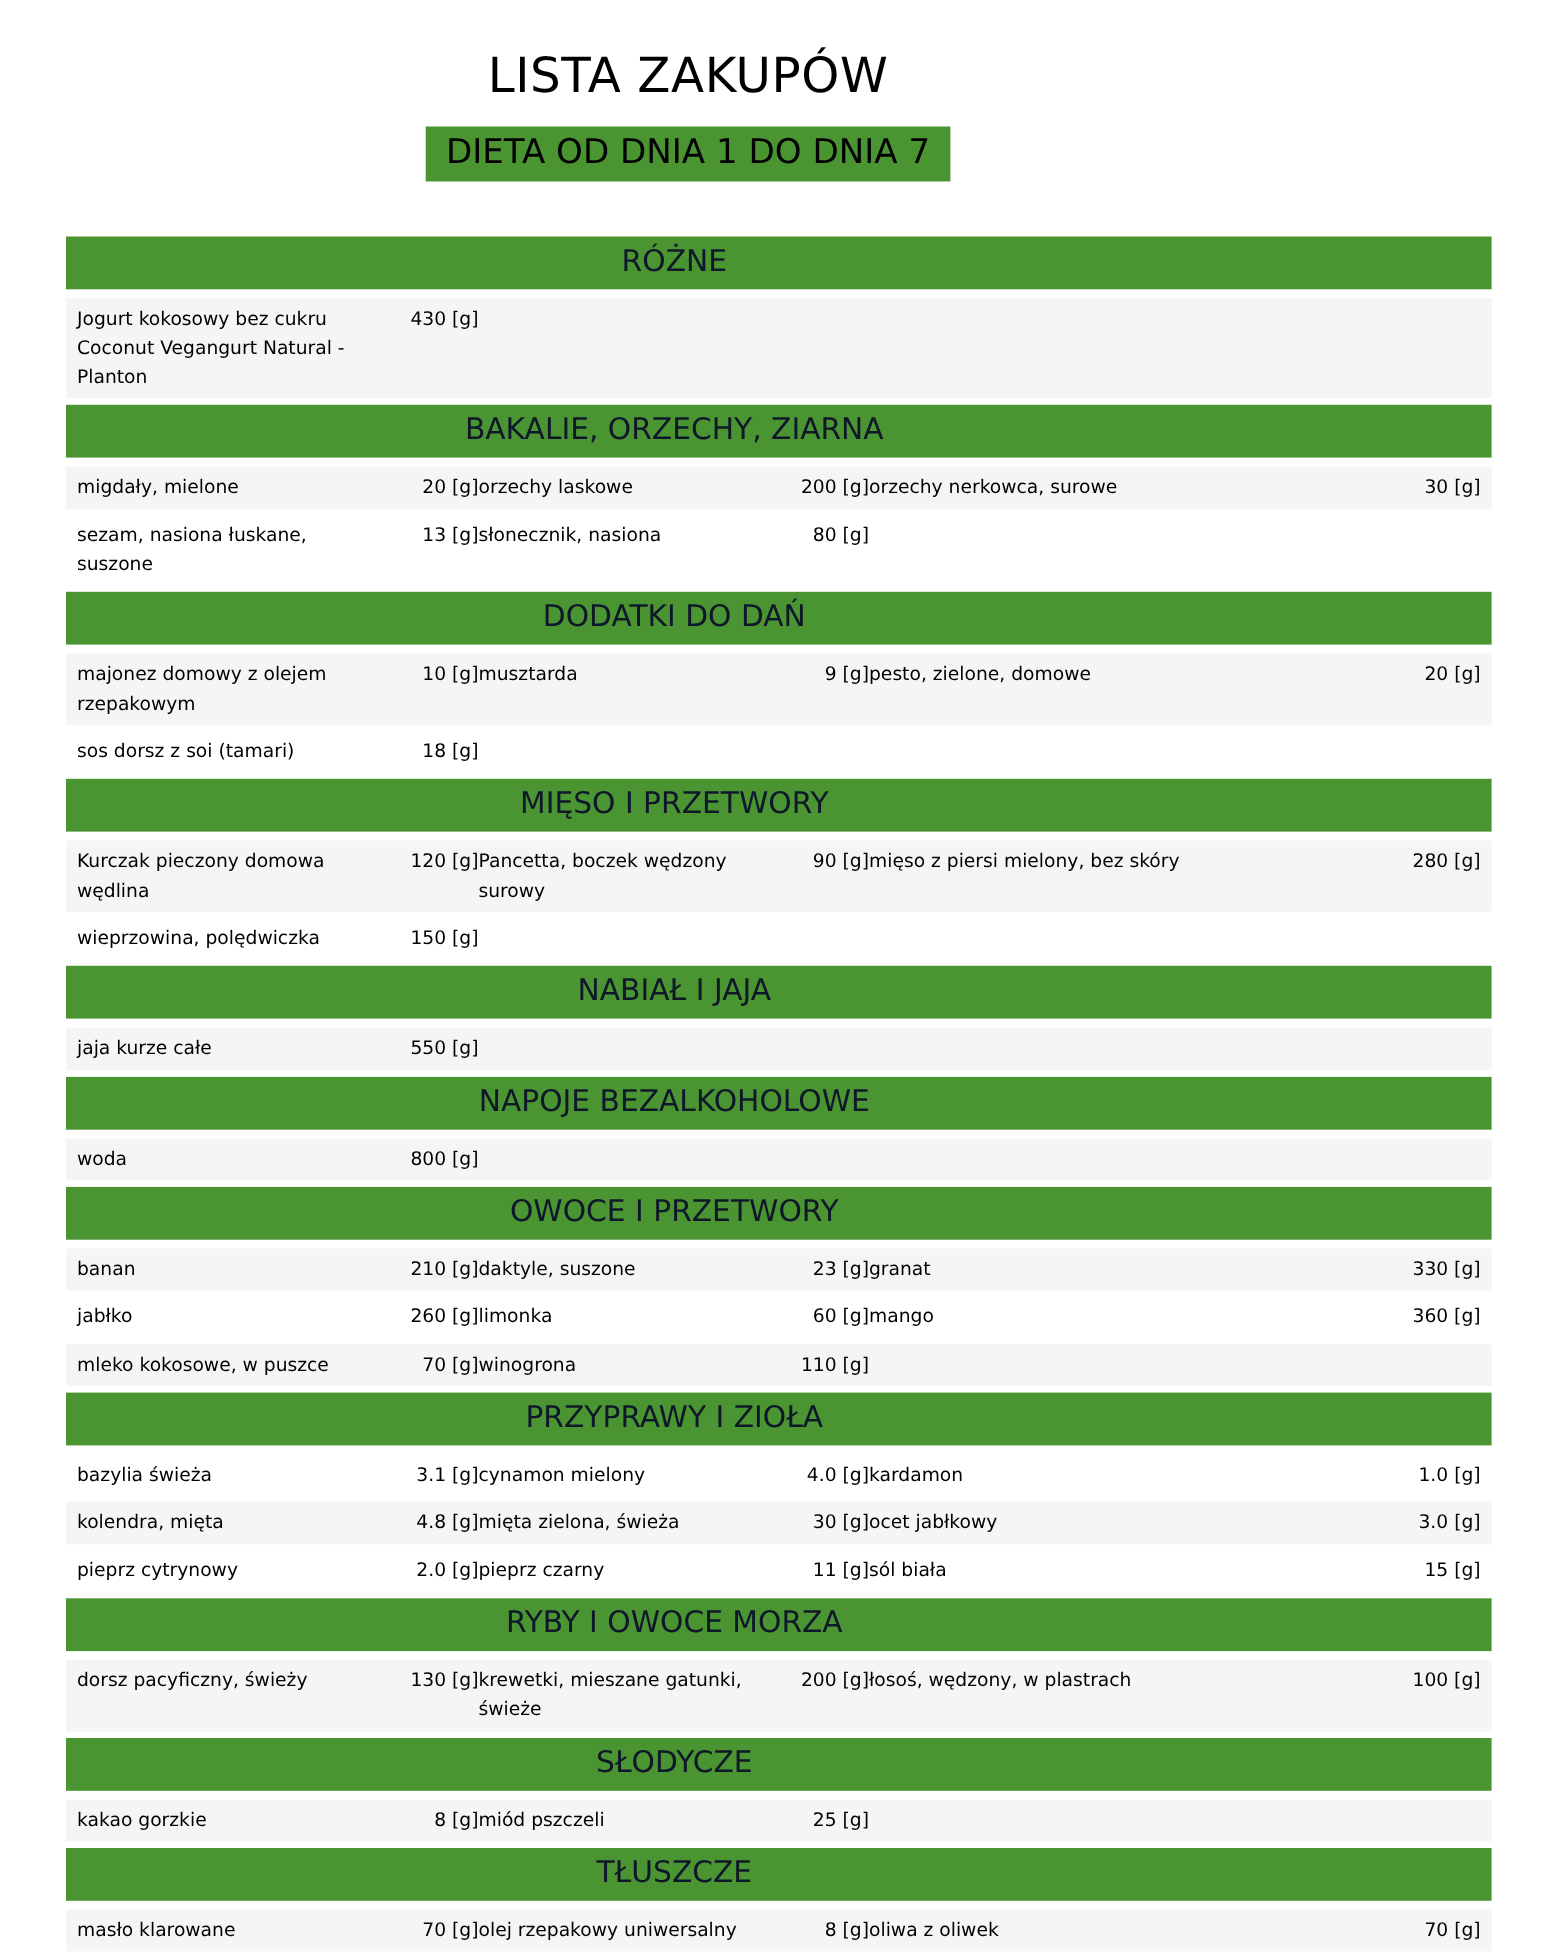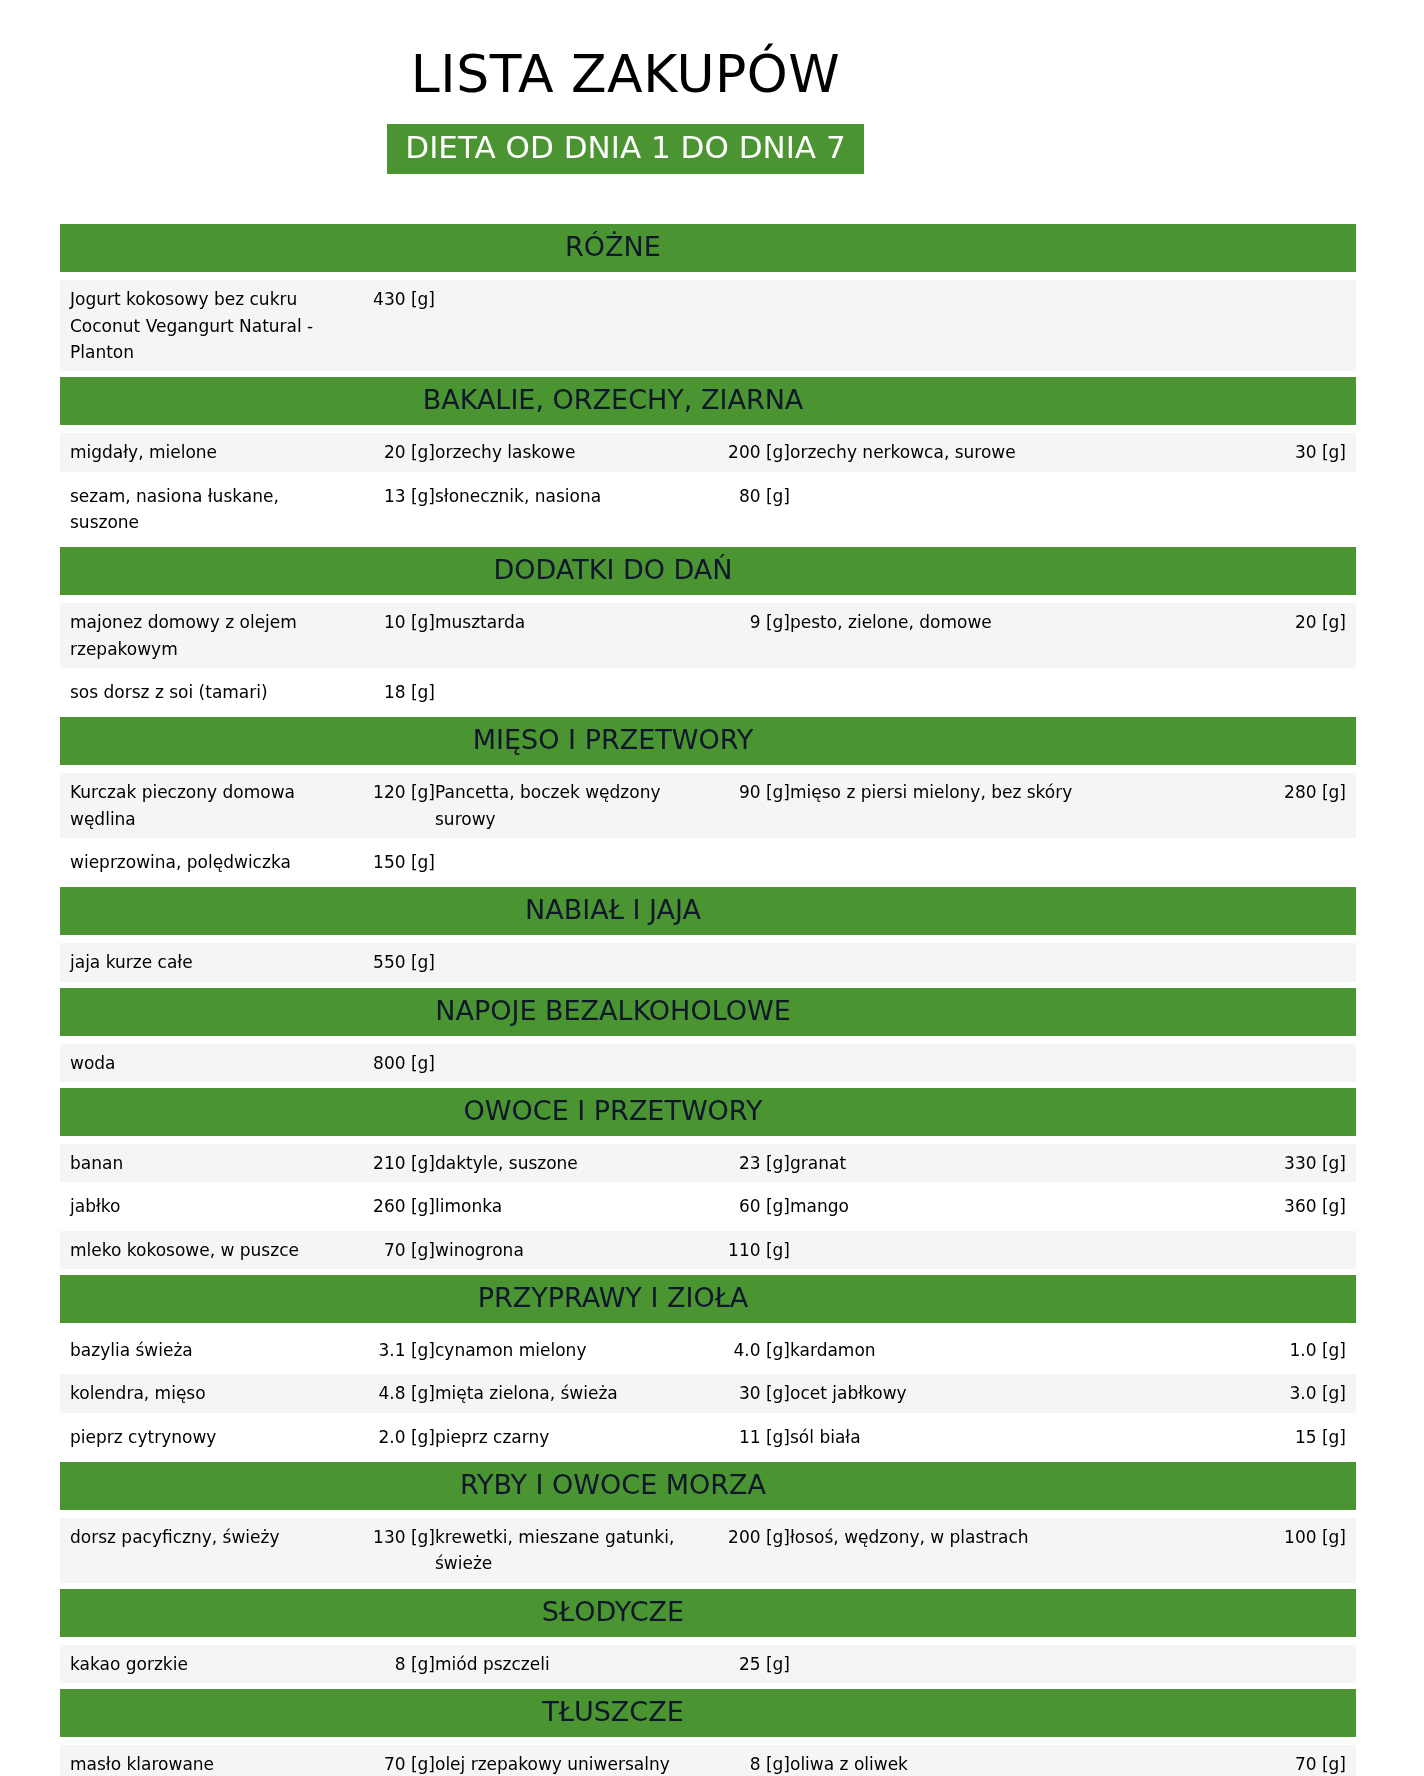--- a/index.html
+++ b/index.html
@@ -9,28 +9,28 @@
     min-height: 1776px;
     background: #ffffff;
     color: #000000;
     font-family: "DejaVu Sans", "Liberation Sans", sans-serif;
   }
   .page { padding: 44px 68px 30px 60px; }
 
   
   .header-block { text-align: center; padding-right: 165px; }
   .title {
-    font-size: 52px;
+    font-size: 44px;
     font-weight: 400;
     letter-spacing: 0.5px;
     margin: 0 0 20px 0;
   }
   .subtitle {
     display: inline-block;
-    color: #ffffff;
+    color: #000000;
     font-size: 31px;
     line-height: 1.2;
     padding: 5px 18px 8px 18px;
   }
 
   
   .sections { margin-top: 50px; }
   .section-header {
     color: #0f172a;
     font-size: 27px;
@@ -157,21 +157,21 @@
         <div class="section-header" style="background: rgb(74, 149, 49);">PRZYPRAWY I ZIOŁA</div>
         <div class="row white">
           <div class="item-name">bazylia świeża</div>
           <div class="item-amount">3.1 [g]</div>
           <div class="item-name">cynamon mielony</div>
           <div class="item-amount">4.0 [g]</div>
           <div class="item-name">kardamon</div>
           <div class="item-amount">1.0 [g]</div>
         </div>
         <div class="row gray">
-          <div class="item-name">kolendra, mięso</div>
+          <div class="item-name">kolendra, mięta</div>
           <div class="item-amount">4.8 [g]</div>
           <div class="item-name">mięta zielona, świeża</div>
           <div class="item-amount">30 [g]</div>
           <div class="item-name">ocet jabłkowy</div>
           <div class="item-amount">3.0 [g]</div>
         </div>
         <div class="row white">
           <div class="item-name">pieprz cytrynowy</div>
           <div class="item-amount">2.0 [g]</div>
           <div class="item-name">pieprz czarny</div>

